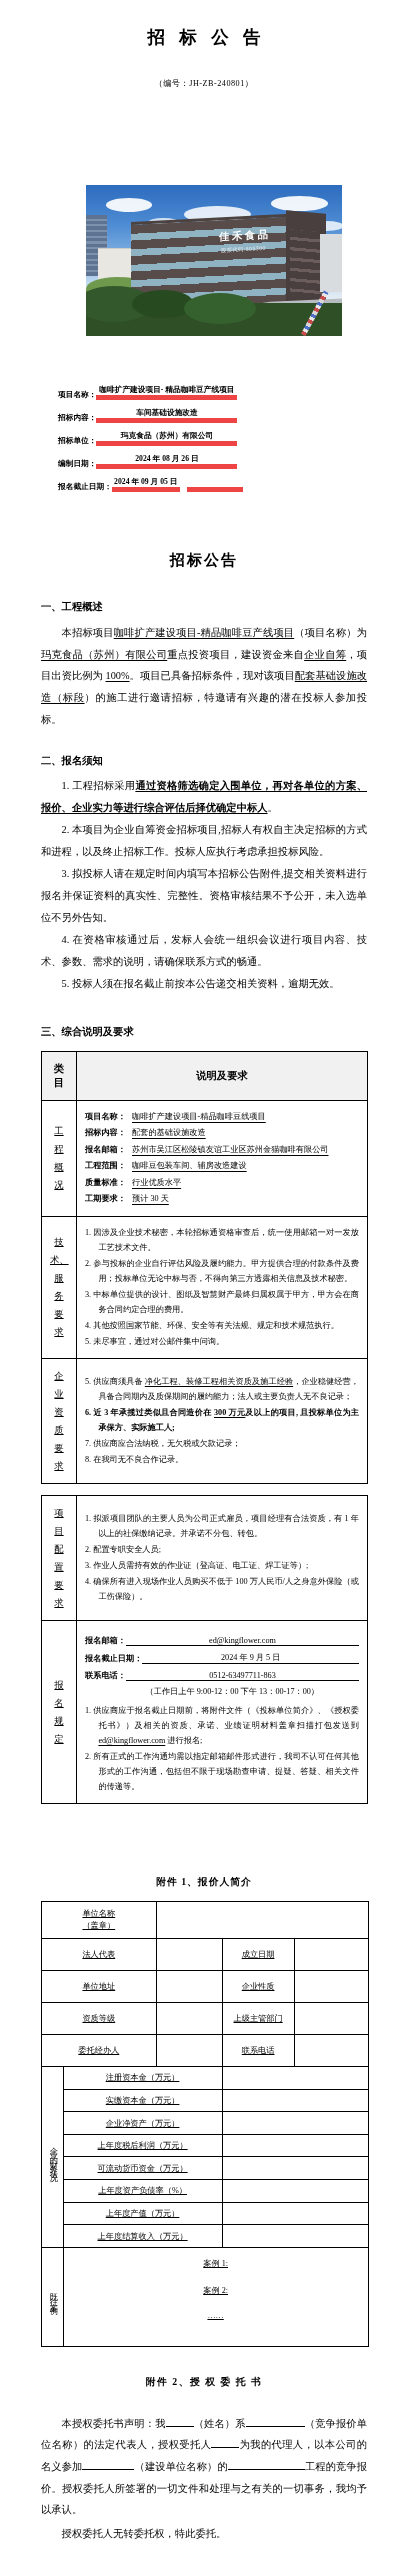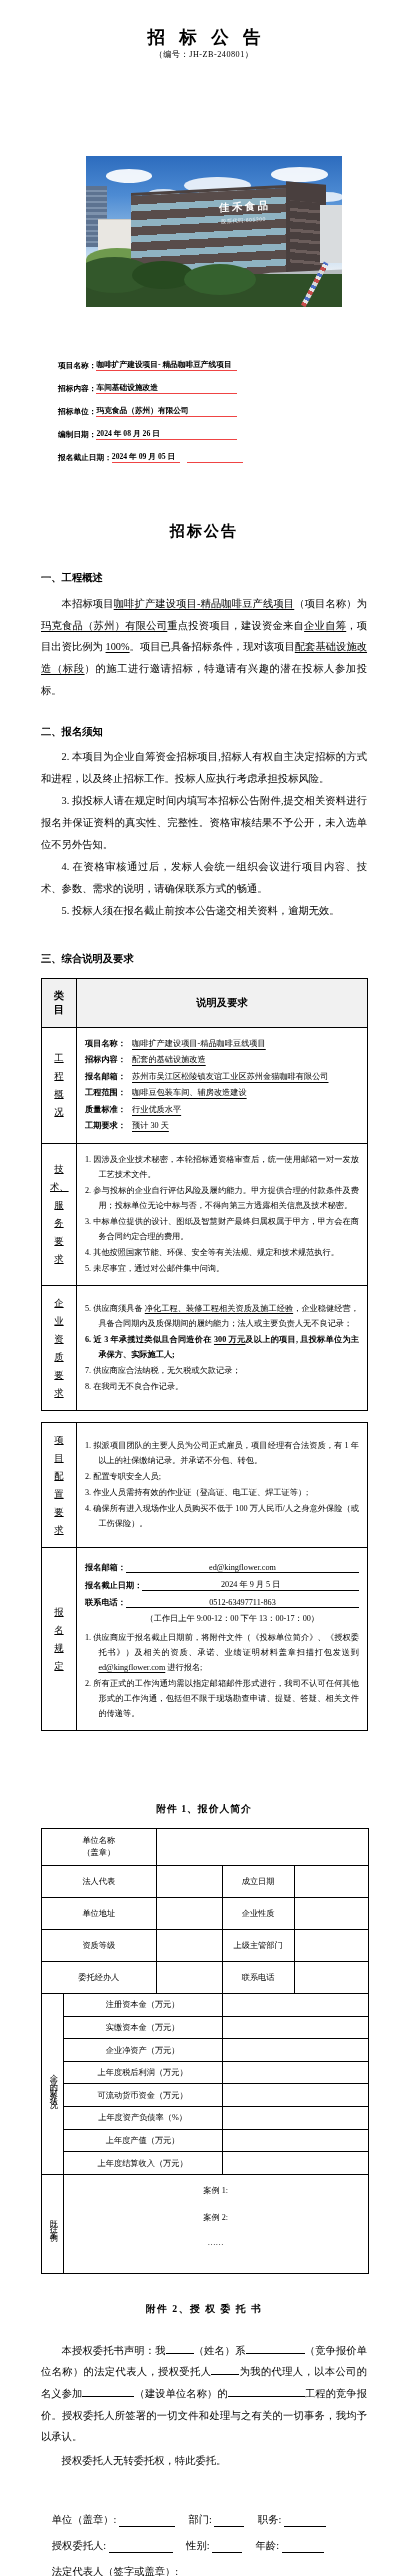--- a/index.html
+++ b/index.html
@@ -2,21 +2,21 @@
 <html style="font-size:8.2px"><head>
 <meta charset="utf-8">
 <style>
   html,body{margin:0;padding:0;}
   body{width:412px;height:2785px;background:#ffffff;color:#000;overflow:hidden;
        font-family:"Liberation Serif","DejaVu Serif",serif;}
   .page{padding:0 45px 0 41px;}
 
   
   .doc-title{font-size:17.5px;font-weight:bold;text-align:center;letter-spacing:14.4px;padding-left:14.4px;margin:25px 0 0;}
-  .doc-code{font-size:8.2px;text-align:center;letter-spacing:0.5px;}
+  .doc-code{font-size:8.2px;text-align:center;margin-top:29px;letter-spacing:0.5px;}
 
   .photo{position:relative;width:256px;height:151px;margin:96px 0 0 45px;overflow:hidden;
          background:linear-gradient(180deg,#2d6cbe 0%,#4d8bd3 26%,#8db9e4 52%,#cfe2f3 68%,#e8eef4 76%);}
   .cloud{position:absolute;background:#fff;border-radius:50%;opacity:.92;}
   .c1{width:46px;height:13.4px;left:19.6px;top:13.4px;}
   .c2{width:67px;height:17.5px;left:98px;top:20.6px;opacity:.85;}
   .c3{width:57px;height:14.4px;left:185px;top:11.3px;}
   .c4{width:36px;height:10.3px;left:222px;top:36px;opacity:.8;}
   .c5{width:31px;height:9.3px;left:62px;top:33px;opacity:.75;}
   .bg-tower{position:absolute;left:0;top:30px;width:20.6px;height:61px;
@@ -43,21 +43,21 @@
   .grass{position:absolute;left:0;top:92px;width:77px;height:29px;background:#6f9a4e;border-radius:40% 60% 30% 40%;}
   .road{position:absolute;left:0;bottom:0;width:100%;height:57px;
         clip-path:polygon(42% 100%,55% 52%,72% 40%,100% 34%,100% 52%,78% 56%,62% 68%,56% 100%);
         background:#b7bcc0;}
   .cars{position:absolute;right:3.1px;bottom:20.6px;width:49px;height:4.6px;transform:rotate(-62deg);
         background:repeating-linear-gradient(90deg,#c94d4d 0 3.6px,#e6e6e6 3.6px 6.7px,#4d6fc9 6.7px 9.8px,#d8d8d8 9.8px 13.4px);}
 
   .cfields{margin-top:41px;}
   .cf{height:23px;display:flex;align-items:flex-end;font-size:7.7px;font-weight:bold;}
   .cfl{margin-left:17px;white-space:pre;}
-  .uline{border-bottom:1px solid #ef4444;}
+  .uline{border-bottom:5px solid #ef4444;text-align:center;}
   .cfv{width:141px;}
   .cf-last .cfv{width:68px;}
   .blank2{width:56px;margin-left:7.2px;height:8.8px;}
 
   
   .main-head{font-size:15px;font-weight:bold;text-align:center;letter-spacing:2.1px;margin:59px 0 0;}
   .sec-head{font-size:10.3px;font-weight:bold;margin:30px 0 0;}
   .sec-head.s2{margin-top:24px;}
   .sec-head.s3{}
   .para{font-size:10.3px;line-height:21.6px;text-indent:2em;text-align:justify;margin:8.2px 0 0;}
@@ -80,21 +80,21 @@
   .ti{font-size:8.2px;line-height:15px;padding-left:13.4px;text-indent:-13.4px;text-align:justify;margin:0 0 1px;}
   td.cont2{padding:6.2px 6.2px 6.2px 18.5px;}
   .t2{margin-top:54px;}
   .tf2{display:flex;font-size:8.2px;height:17.5px;align-items:flex-end;}
   .tf2l{font-weight:bold;white-space:pre;}
   .tf2v{flex:1;border-bottom:0.5px solid #000;text-align:center;}
   .wh-line{text-align:center;font-size:8.2px;padding:4.1px 0 6.2px 20.6px;}
 
   
   .att-head{font-size:9.8px;font-weight:bold;text-align:center;margin:72px 0 0;letter-spacing:1px;}
-  table.att-table{width:327px;border-collapse:collapse;border:1px solid #000;table-layout:fixed;margin-top:12.4px;font-size:8.2px;}
+  table.att-table{width:327px;border-collapse:collapse;border:1px solid #000;table-layout:fixed;margin-top:12.4px;font-size:8.2px;text-decoration:underline;}
   table.att-table td{border:0.5px solid #000;padding:0;vertical-align:middle;text-align:center;}
   col.a1{width:21.6px;}col.a2{width:93px;}col.a3{width:66px;}col.a4{width:72px;}col.a5{width:74px;}
   .r1 td{height:36px;}
   .rx td{height:31px;}
   .fin td{height:21.6px;}
   .lab2 span{display:block;line-height:12.4px;}
   .vcell{vertical-align:middle;}
   .vlab{writing-mode:vertical-rl;text-orientation:upright;letter-spacing:4.6px;display:inline-block;}
   td.casecell{height:98px;vertical-align:top;text-align:left;padding:7.2px 0 0 9.3px;}
   .casecell div{margin-bottom:15.5px;}
@@ -164,20 +164,21 @@
     </div>
   </div>
 
   <h2 class="main-head">招标公告</h2>
 
   <h3 class="sec-head">一、工程概述</h3>
   <p class="para"><span>本招标项目</span><span class="u">咖啡扩产建设项目-精品咖啡豆产线项目</span><span>（项目名称）为</span><span class="u">玛克食品（苏州）有限公司</span><span>重点投资项目，建设资金来自</span><span class="u">企业自筹</span><span>，项目出资比例为 </span><span class="u">100%</span><span>。项目已具备招标条件，现对该项目</span><span class="u">配套基础设施改造（标段</span><span>）的施工进行邀请招标，特邀请有兴趣的潜在投标人参加投标。</span></p>
 
   <h3 class="sec-head s2">二、报名须知</h3>
   <div class="nitems">
+    <p class="nitem"><span>1. 工程招标采用</span><span class="u b">通过资格筛选确定入围单位，再对各单位的方案、报价、企业实力等进行综合评估后择优确定中标人</span><span>。</span></p>
     <p class="nitem"><span>2. 本项目为企业自筹资金招标项目,招标人有权自主决定招标的方式和进程，以及终止招标工作。投标人应执行考虑承担投标风险。</span></p>
     <p class="nitem"><span>3. 拟投标人请在规定时间内填写本招标公告附件,提交相关资料进行报名并保证资料的真实性、完整性。资格审核结果不予公开，未入选单位不另外告知。</span></p>
     <p class="nitem"><span>4. 在资格审核通过后，发标人会统一组织会议进行项目内容、技术、参数、需求的说明，请确保联系方式的畅通。</span></p>
     <p class="nitem"><span>5. 投标人须在报名截止前按本公告递交相关资料，逾期无效。</span></p>
   </div>
 
   <h3 class="sec-head s3">三、综合说明及要求</h3>
 
   <table class="doc-table t1">
     <colgroup>

